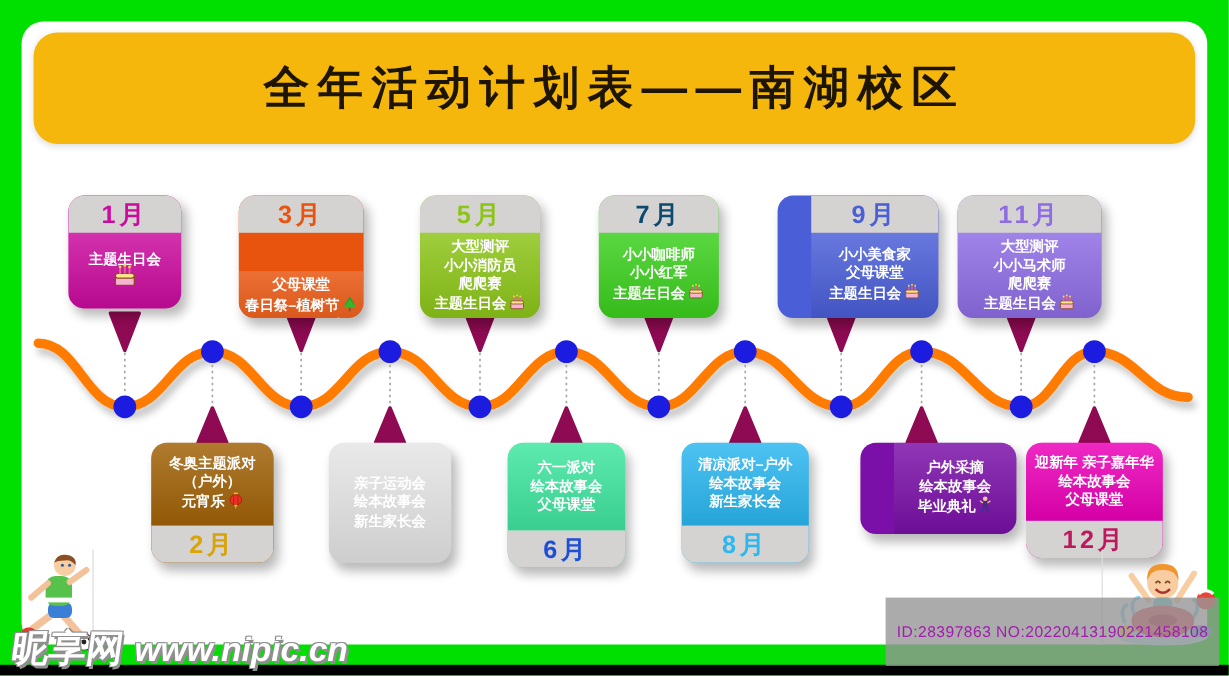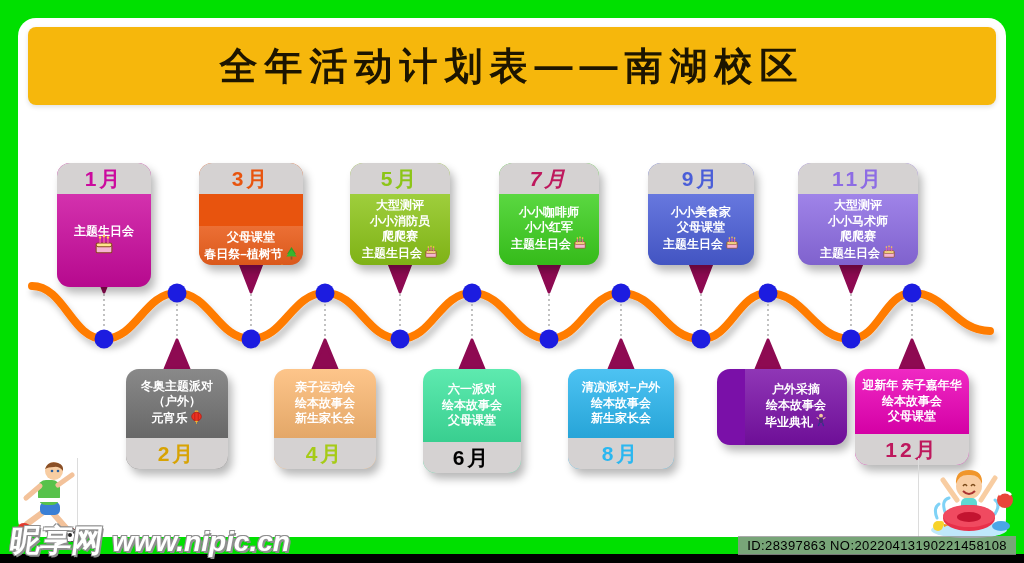--- a/index.html
+++ b/index.html
@@ -3,44 +3,44 @@
 <meta charset="utf-8">
 <style>
   html,body{margin:0;padding:0;}
   body{
     width:1024px;height:563px;position:relative;overflow:hidden;
     background:var(--frame,#00e000);
     font-family:"Liberation Sans","DejaVu Sans",sans-serif;
   }
   .poster{position:absolute;left:18px;top:18px;width:988px;height:519px;
     background:#ffffff;border-radius:18px;z-index:0;}
-  .banner{position:absolute;left:28px;top:27px;width:968px;height:78px;
-    border-radius:8px;background:var(--banner,#f6b70c);
+  .banner{position:absolute;left:28px;top:27px;width:968px;height:93px;
+    border-radius:20px;background:var(--banner,#f6b70c);
     display:flex;align-items:center;justify-content:center;z-index:2;
     box-shadow:0 2px 5px rgba(0,0,0,.12);}
   .banner h1{margin:0;font-size:38px;font-weight:800;letter-spacing:7px;color:#1d1500;}
   #tl-svg{position:absolute;left:0;top:0;z-index:1;pointer-events:none;}
   #cards{position:absolute;left:0;top:0;width:1024px;height:563px;z-index:2;}
   .card{position:absolute;border-radius:13px;overflow:hidden;display:flex;flex-direction:column;
     box-shadow:4px 6px 9px rgba(0,0,0,.28);}
   .card .strip{background:var(--strip,#d5d2d2);display:flex;align-items:center;justify-content:center;
     font-weight:800;font-size:21px;letter-spacing:3px;flex:0 0 31px;}
   .card .cbody{flex:1;display:flex;flex-direction:column;align-items:center;justify-content:center;
     padding:4px 3px;color:#fff;font-weight:700;font-size:12px;
     background-image:linear-gradient(rgba(255,255,255,.16),rgba(0,0,0,.10));}
   .line{display:flex;align-items:center;gap:2px;line-height:15.5px;white-space:nowrap;}
   .vline{position:absolute;width:1px;background:#dcdcdc;z-index:2;}
   .deco{position:absolute;z-index:3;}
   .wm{position:absolute;left:10px;bottom:1px;display:flex;align-items:baseline;gap:9px;z-index:6;color:#fff;}
   .wm .logo{font-size:31px;font-weight:800;transform:skewX(-8deg);
     text-shadow:2px 2px 0 #8f8f8f,-1px -1px 0 #8f8f8f,1px -1px 0 #8f8f8f,-1px 1px 0 #8f8f8f;}
   .wm .url{font-size:28px;font-weight:800;font-style:italic;
     text-shadow:2px 2px 0 #8f8f8f,-1px -1px 0 #8f8f8f,1px -1px 0 #8f8f8f,-1px 1px 0 #8f8f8f;}
-  .idb{position:absolute;right:8px;bottom:8px;background:rgba(150,150,150,.8);color:#000000;
-    font-size:13px;padding:2px 9px;z-index:6;letter-spacing:.4px;}
+  .idb{position:absolute;right:8px;bottom:8px;background:rgba(150,150,150,.8);color:#a21caf;
+    font-size:13px;padding:21px 9px;z-index:6;letter-spacing:.4px;}
   .bbar{position:absolute;left:0;bottom:0;width:1024px;height:9px;background:#000;z-index:5;}
 </style>
 </head>
 <body style="--frame: #00e000; --banner: #f6b70c; --strip: #d5d2d2;">
 
 <div class="poster"></div>
 
 <div class="banner">
   <h1>全年活动计划表——南湖校区</h1>
 </div>
@@ -84,41 +84,41 @@
     <circle cx="768" cy="293" r="9.5" fill="#1c1ce0"></circle>
     <polygon points="839,261 863,261 851,292" fill="#8e0a52" stroke="#8e0a52" stroke-width="3" stroke-linejoin="round"></polygon>
     <line x1="851" x2="851" y1="294" y2="329" stroke="#a8a8a8" stroke-width="1.4" stroke-dasharray="2 3"></line>
     <circle cx="851" cy="339" r="9.5" fill="#1c1ce0"></circle>
     <polygon points="900,369 924,369 912,340" fill="#8e0a52" stroke="#8e0a52" stroke-width="3" stroke-linejoin="round"></polygon>
     <line x1="912" x2="912" y1="304" y2="339" stroke="#a8a8a8" stroke-width="1.4" stroke-dasharray="2 3"></line>
     <circle cx="912" cy="293" r="9.5" fill="#1c1ce0"></circle>
   </svg>
 
 <div id="cards">
-    <div class="card" style="left: 57px; width: 94px; top: 163px; height: 124px; background: rgb(203, 10, 158);">
+    <div class="card" style="left: 57px; width: 94px; top: 163px; height: 94px; background: rgb(203, 10, 158);">
       <div class="strip" style="color: rgb(203, 10, 158);">1月</div>
       <div class="cbody">
         <div class="line">
           <span>主题生日会</span>
         </div>
         <div class="line">
           <span style="transform: scale(1.5);"><svg width="14" height="14" viewBox="0 0 16 16">
               <rect x="2" y="8" width="12" height="6" rx="1" fill="#f7b3d2" stroke="#8a4a1f" stroke-width="0.8"></rect>
               <rect x="2" y="6.5" width="12" height="3" rx="1.5" fill="#fde68a" stroke="#8a4a1f" stroke-width="0.8"></rect>
               <line x1="5" y1="3.2" x2="5" y2="7" stroke="#e85d9f" stroke-width="1.2"></line>
               <line x1="8" y1="2.2" x2="8" y2="6.5" stroke="#e85d9f" stroke-width="1.2"></line>
               <line x1="11" y1="3.2" x2="11" y2="7" stroke="#e85d9f" stroke-width="1.2"></line>
               <circle cx="5" cy="2.4" r="0.9" fill="#ffd24a"></circle>
               <circle cx="8" cy="1.4" r="0.9" fill="#ffd24a"></circle>
               <circle cx="11" cy="2.4" r="0.9" fill="#ffd24a"></circle>
             </svg></span>
         </div>
       </div>
     </div>
-    <div class="card" style="left: 126px; width: 102px; top: 369px; height: 100px; background: #737373;">
+    <div class="card" style="left: 126px; width: 102px; top: 369px; height: 100px; background: #a16207;">
       <div class="cbody">
         <div class="line">
           <span>冬奥主题派对</span>
         </div>
         <div class="line">
           <span>（户外）</span>
         </div>
         <div class="line">
           <span>元宵乐</span>
           <span><svg width="13" height="14" viewBox="0 0 14 16">
@@ -154,33 +154,32 @@
               <line x1="5" y1="3.2" x2="5" y2="7" stroke="#e85d9f" stroke-width="1.2"></line>
               <line x1="8" y1="2.2" x2="8" y2="6.5" stroke="#e85d9f" stroke-width="1.2"></line>
               <line x1="11" y1="3.2" x2="11" y2="7" stroke="#e85d9f" stroke-width="1.2"></line>
               <circle cx="5" cy="2.4" r="0.9" fill="#ffd24a"></circle>
               <circle cx="8" cy="1.4" r="0.9" fill="#ffd24a"></circle>
               <circle cx="11" cy="2.4" r="0.9" fill="#ffd24a"></circle>
             </svg></span>
         </div>
       </div>
     </div>
-    <div class="card" style="left: 274px; width: 102px; top: 369px; height: 100px; background: #fdba74;">
+    <div class="card" style="left: 274px; width: 102px; top: 369px; height: 100px; background: #e5e5e5;">
       <div class="cbody">
         <div class="line">
           <span>亲子运动会</span>
         </div>
         <div class="line">
           <span>绘本故事会</span>
         </div>
         <div class="line">
           <span>新生家长会</span>
         </div>
       </div>
-      <div class="strip" style="color: rgb(166, 203, 23);">4月</div>
     </div>
     <div class="card" style="left: 350px; width: 100px; top: 163px; height: 102px; background: rgb(140, 197, 23);">
       <div class="strip" style="color: rgb(140, 197, 23);">5月</div>
       <div class="cbody">
         <div class="line">
           <span>大型测评</span>
         </div>
         <div class="line">
           <span>小小消防员</span>
         </div>
@@ -207,24 +206,24 @@
         <div class="line">
           <span>六一派对</span>
         </div>
         <div class="line">
           <span>绘本故事会</span>
         </div>
         <div class="line">
           <span>父母课堂</span>
         </div>
       </div>
-      <div class="strip" style="color: #000000;">6月</div>
+      <div class="strip" style="color: #1d4ed8;">6月</div>
     </div>
     <div class="card" style="left: 499px; width: 100px; top: 163px; height: 102px; background: rgb(59, 208, 29);">
-      <div class="strip" style="color: #be185d; font-style: italic;">7月</div>
+      <div class="strip" style="color: #0c4a6e;">7月</div>
       <div class="cbody">
         <div class="line">
           <span>小小咖啡师</span>
         </div>
         <div class="line">
           <span>小小红军</span>
         </div>
         <div class="line">
           <span>主题生日会</span>
           <span><svg width="14" height="14" viewBox="0 0 16 16">
@@ -247,21 +246,21 @@
         </div>
         <div class="line">
           <span>绘本故事会</span>
         </div>
         <div class="line">
           <span>新生家长会</span>
         </div>
       </div>
       <div class="strip" style="color: rgb(43, 183, 240);">8月</div>
     </div>
-    <div class="card" style="left: 648px; width: 106px; top: 163px; height: 102px; background: rgb(74, 94, 216);">
+    <div class="card" style="left: 648px; width: 106px; top: 163px; height: 102px; background: rgb(74, 94, 216); padding-left: 28px;">
       <div class="strip" style="color: rgb(74, 94, 216);">9月</div>
       <div class="cbody">
         <div class="line">
           <span>小小美食家</span>
         </div>
         <div class="line">
           <span>父母课堂</span>
         </div>
         <div class="line">
           <span>主题生日会</span>

